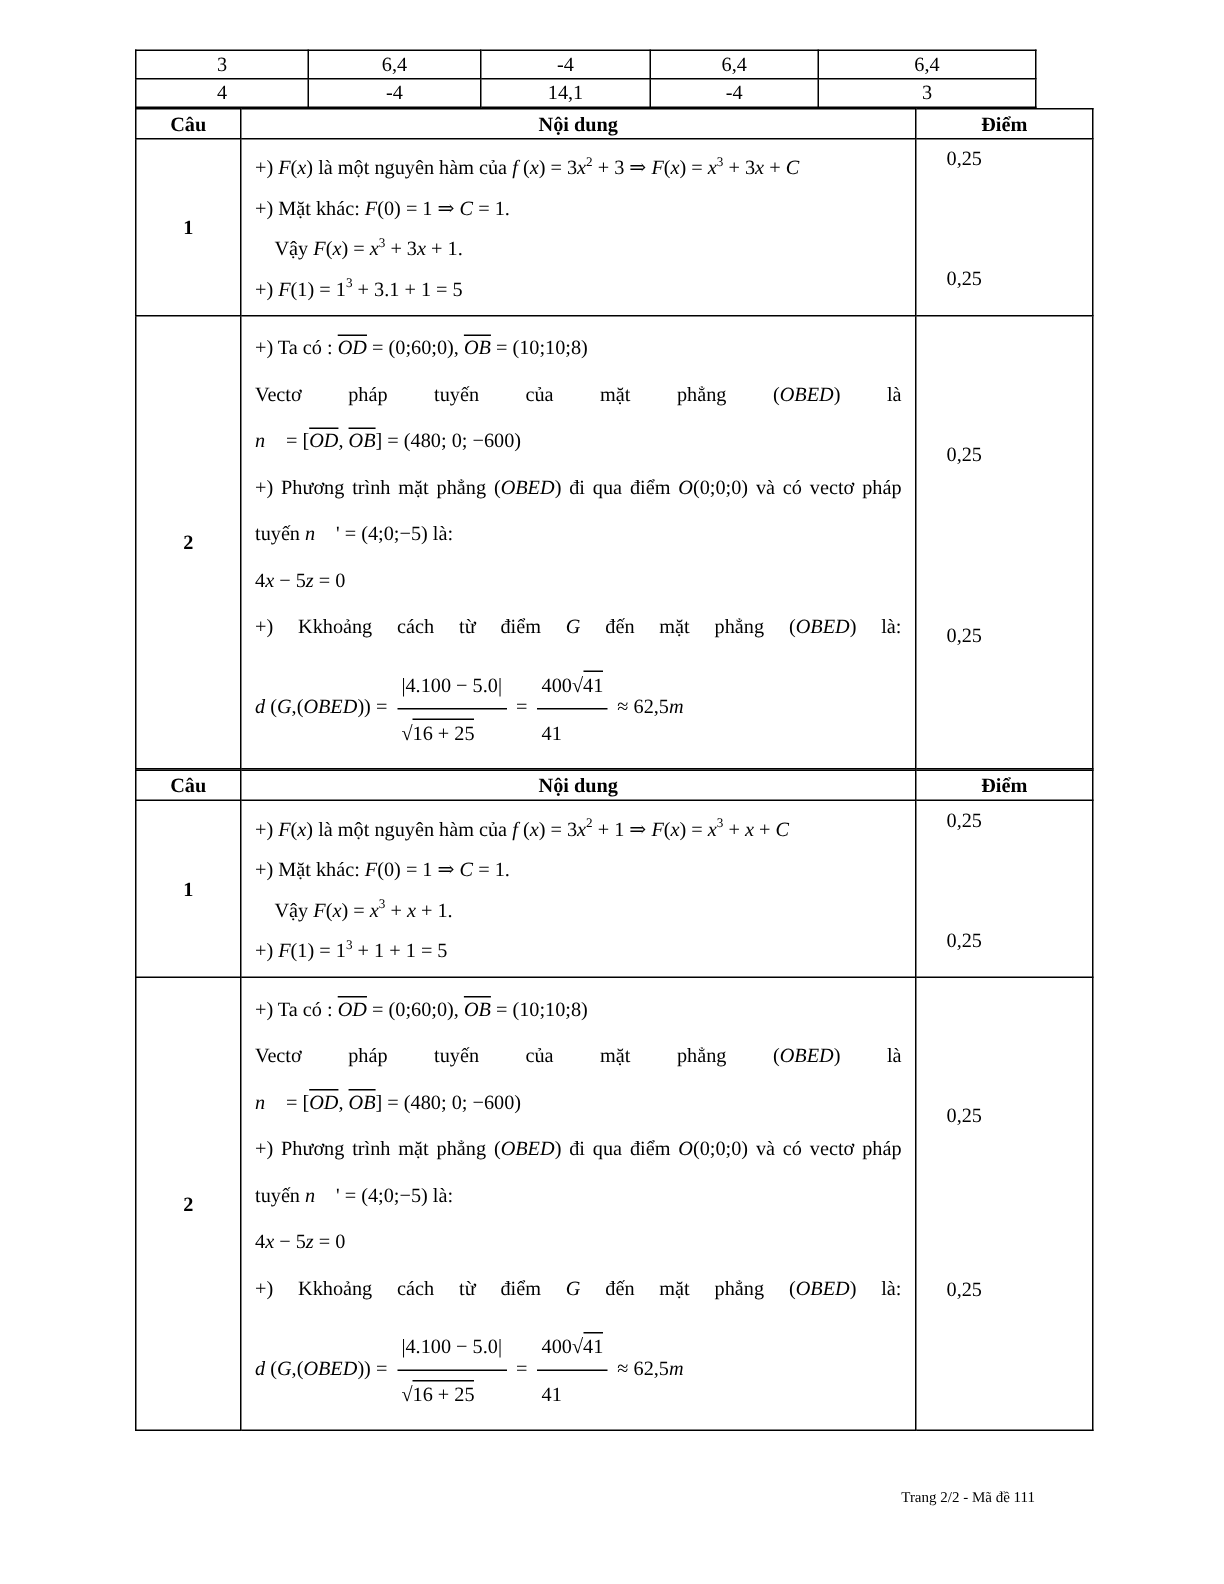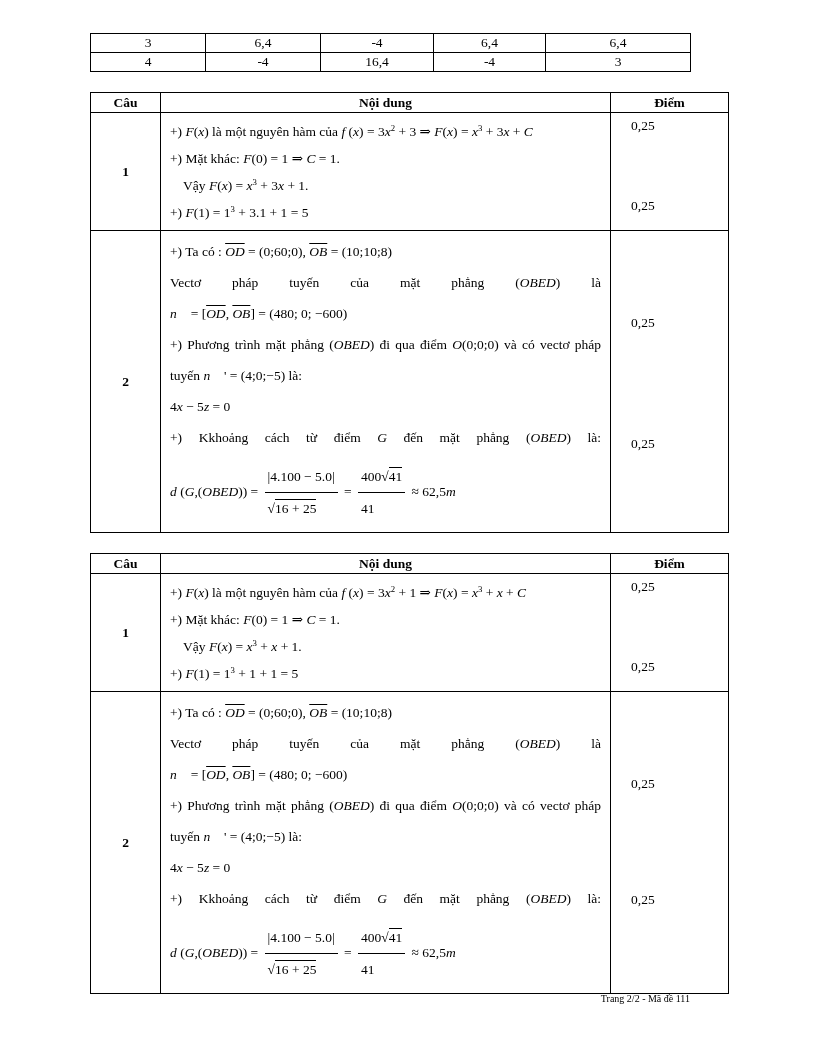--- a/index.html
+++ b/index.html
@@ -19,21 +19,21 @@
   .top-table { width:600px; table-layout:fixed; }
   .top-table td {
     border:1px solid #000; height:19px; text-align:center;
     font-size:13.5px; padding:0;
   }
 
   .section-heading { font-weight:bold; font-size:13.5px; line-height:20px; margin-top:3px; }
   .made-label { font-weight:bold; font-size:13.5px; line-height:17px; }
 
   
-  .anskey { width:638px; table-layout:fixed;margin-top:20px; }
+  .anskey { width:638px; table-layout:fixed; }
   .anskey th, .anskey td { border:1px solid #000; }
   .anskey th { height:20px; font-size:13.5px; text-align:center; font-weight:bold; }
   .qcell { text-align:center; vertical-align:middle; font-weight:bold; }
   .ncell { vertical-align:top; padding:5px 9px 4px 9px; }
   .scell { position:relative; vertical-align:top; }
   .score { position:absolute; left:20px; white-space:nowrap; }
 
   .r1 .line { line-height:27px; }
   .r2 .line { line-height:31px; }
   .indent { padding-left:13px; }
@@ -71,21 +71,21 @@
         <tr>
           <td>3</td>
           <td>6,4</td>
           <td>-4</td>
           <td>6,4</td>
           <td>6,4</td>
         </tr>
         <tr>
           <td>4</td>
           <td>-4</td>
-          <td>16,4</td>
+          <td>14,1</td>
           <td>-4</td>
           <td>3</td>
         </tr>
       </tbody>
     </table>
 
 
 
     <table class="anskey">
       <colgroup>

